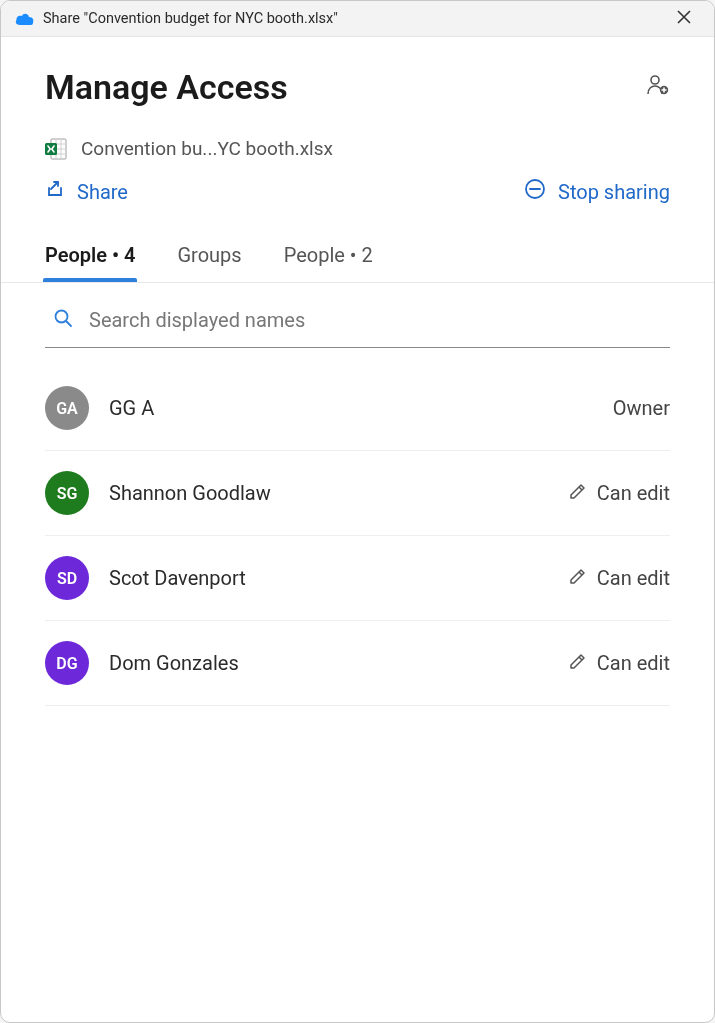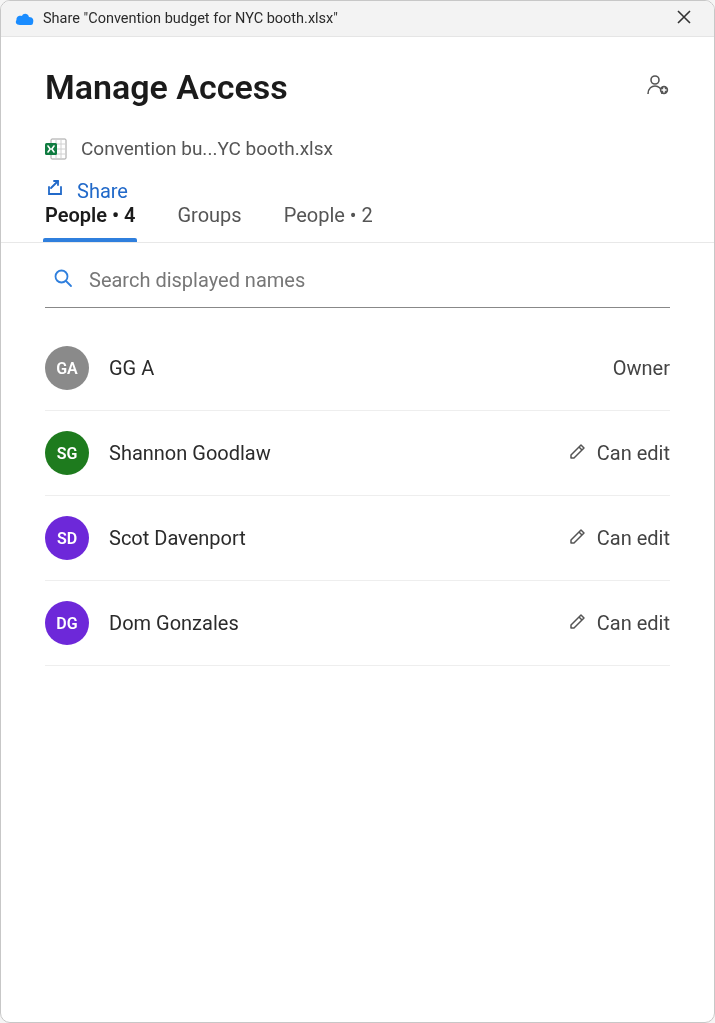--- a/index.html
+++ b/index.html
@@ -58,20 +58,21 @@
   }
   .action-link {
     display: flex; align-items: center; gap: 12px;
     color: #2169c9;
     font-size: 20px;
     cursor: pointer;
     justify-content: flex-end;
   }
   .tabs {
     display: flex; gap: 42px;
+    margin-top: 38px;
     border-bottom: 1px solid transparent;
   }
   .tab {
     padding: 0 0 14px 0;
     font-size: 20px;
     color: #555;
     cursor: pointer;
     position: relative;
   }
   .tab.active {
@@ -184,20 +185,29 @@
       <div class="action-link">
         <span>
           <svg width="20" height="20" viewBox="0 0 20 20">
             <path d="M4 9 V16 H16 V9" fill="none" stroke="#2169c9" stroke-width="1.8" stroke-linecap="round"></path>
             <path d="M9 3 L13 3 L13 7" fill="none" stroke="#2169c9" stroke-width="1.8" stroke-linecap="round" stroke-linejoin="round"></path>
             <path d="M13 3 L6 10" fill="none" stroke="#2169c9" stroke-width="1.8" stroke-linecap="round"></path>
           </svg>
         </span>
         <span>Share</span>
       </div>
+      <div class="action-link">
+        <span>
+          <svg width="22" height="22" viewBox="0 0 22 22">
+            <circle cx="11" cy="11" r="9" fill="none" stroke="#2169c9" stroke-width="1.8"></circle>
+            <line x1="6" y1="11" x2="16" y2="11" stroke="#2169c9" stroke-width="1.8" stroke-linecap="round"></line>
+          </svg>
+        </span>
+        <span>Stop sharing</span>
+      </div>
     </div>
 
     <div class="tabs">
       <div class="tab active">
         <span>People</span>
         <span> • </span>
         <span>4</span>
       </div>
       <div class="tab">
         <span>Groups</span>

